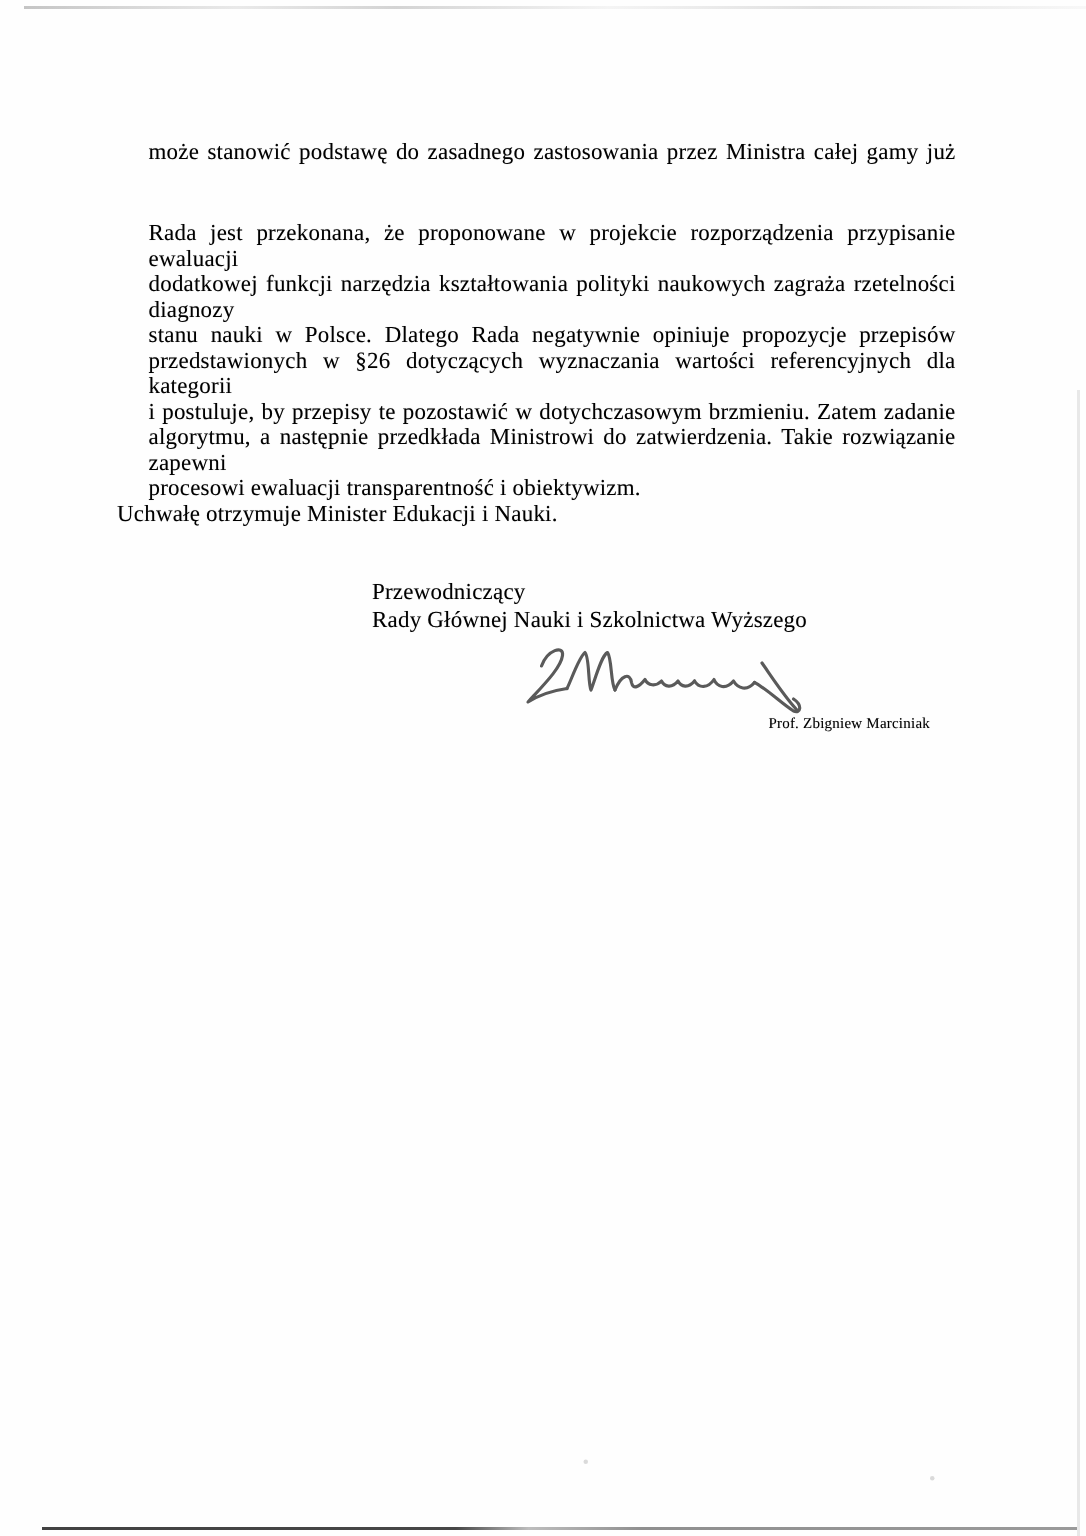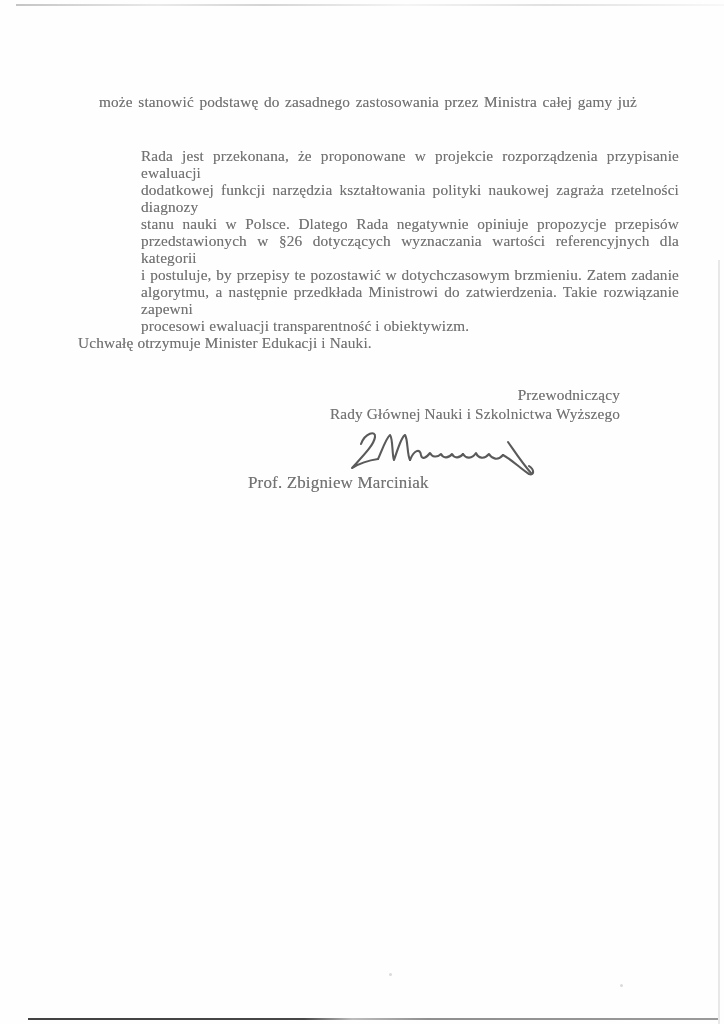--- a/index.html
+++ b/index.html
@@ -3,71 +3,71 @@
 <meta charset="utf-8">
 <style>
   html, body { margin: 0; padding: 0; background: #ffffff; }
   .page {
     position: relative;
     width: 724px;
     height: 1024px;
     background: #fefefe;
     overflow: hidden;
     font-family: "Liberation Serif", "DejaVu Serif", serif;
-    color: #737373;
+    color: #000000;
   }
   
   .txt { text-shadow: 0 0 0.5px rgba(45,45,45,0.38); letter-spacing: 0.15px; }
 
   .para {
     position: absolute;
     left: 99px;
     width: 538px;
     font-size: 15.3px;
     line-height: 17px;
   }
   .para .line { text-align: justify; text-align-last: justify; white-space: normal; }
   .para .line.last { text-align-last: left; }
 
   .opening-para { top: 93px; }
-  .main-para   { top: 147px; margin-left: 42px; }
+  .main-para   { top: 147px; }
 
   .distribution {
     position: absolute;
     left: 78px;
     top: 334px;
     font-size: 15.3px;
     line-height: 17px;
   }
 
   .sig-block-title {
     position: absolute;
     left: 248px;
     top: 386px;
     width: 372px;
-    text-align: right;
+    text-align: left;
     font-size: 15.3px;
     line-height: 18.5px;
   }
 
   .signature-wrap {
     position: absolute;
     left: 345px;
     top: 428px;
     width: 195px;
     height: 52px;
   }
 
   .signer-name {
     position: absolute;
     left: 248px;
     top: 474px;
     width: 372px;
-    text-align: left;
-    font-size: 17px;
+    text-align: right;
+    font-size: 10px;
     line-height: 18px;
   }
 
   
   .scan-line-top {
     position: absolute;
     left: 16px; right: 0; top: 4px; height: 2px;
     background: linear-gradient(90deg,
       rgba(150,150,150,0.55), rgba(185,185,185,0.30) 20%,
       rgba(160,160,160,0.45) 35%, rgba(200,200,200,0.18) 55%,
@@ -99,21 +99,21 @@
   <div class="scan-line-right"></div>
   <div class="speck speck-a"></div>
   <div class="speck speck-b"></div>
 
   <div class="para opening-para txt">
     <div class="line">może stanowić podstawę do zasadnego zastosowania przez Ministra całej gamy już</div>
   </div>
 
   <div class="para main-para txt">
     <div class="line">Rada jest przekonana, że proponowane w projekcie rozporządzenia przypisanie ewaluacji</div>
-    <div class="line">dodatkowej funkcji narzędzia kształtowania polityki naukowej zagraża rzetelności diagnozy</div>
+    <div class="line">dodatkowej funkcji narzędzia kształtowania polityki naukowych zagraża rzetelności diagnozy</div>
     <div class="line">stanu nauki w Polsce. Dlatego Rada negatywnie opiniuje propozycje przepisów</div>
     <div class="line">przedstawionych w §26 dotyczących wyznaczania wartości referencyjnych dla kategorii</div>
     <div class="line">i postuluje, by przepisy te pozostawić w dotychczasowym brzmieniu. Zatem zadanie</div>
     <div class="line">algorytmu, a następnie przedkłada Ministrowi do zatwierdzenia. Takie rozwiązanie zapewni</div>
     <div class="line last">procesowi ewaluacji transparentność i obiektywizm.</div>
   </div>
 
   <div class="distribution txt">Uchwałę otrzymuje Minister Edukacji i Nauki.</div>
 
   <div class="sig-block-title txt">

